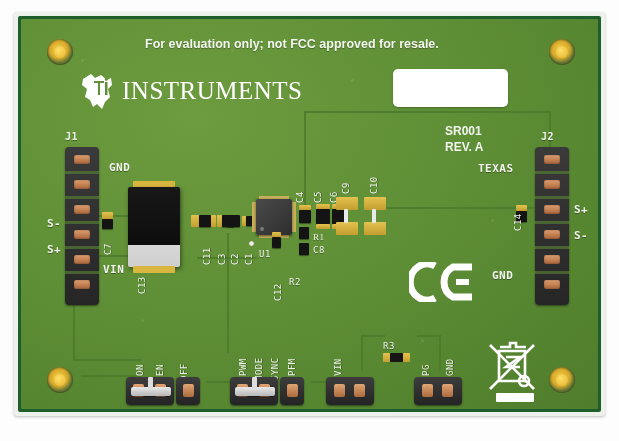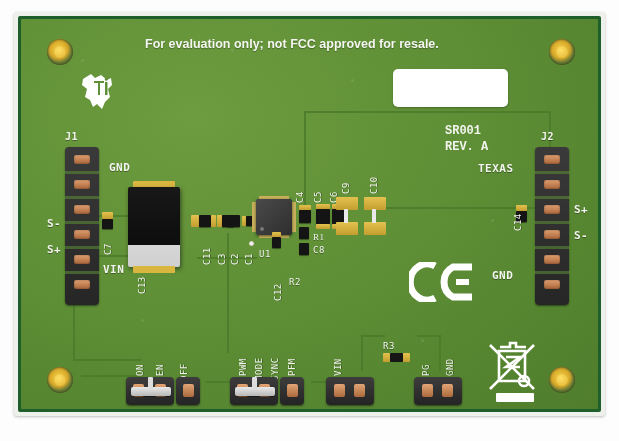--- a/index.html
+++ b/index.html
@@ -53,21 +53,21 @@
   }
 
   
   #label-blank{
     position:absolute;left:372px;top:50px;width:115px;height:38px;
     background:#ffffff;border-radius:5px;box-shadow:0 1px 2px rgba(0,0,0,.25);
   }
 
   
   #board-id{position:absolute;left:424px;top:104px;line-height:1.35;}
-  #board-id div{font-family:Liberation Mono, monospace;font-size:12px;color:#f2f4ee;font-weight:bold;}
+  #board-id div{font-family:Liberation Sans, sans-serif;font-size:12px;color:#f2f4ee;font-weight:bold;}
 
   
   .hole{
     position:absolute;width:26px;height:26px;border-radius:50%;
     background:radial-gradient(circle at 45% 40%,#f4cf45 0%,#d8a92a 42%,#6b7c36 62%,#3f5c23 100%);
     box-shadow:inset 0 0 3px rgba(0,0,0,.6);
   }
   .hole::after{
     content:"";position:absolute;left:7px;top:7px;width:12px;height:12px;border-radius:50%;
     background:radial-gradient(circle at 40% 35%,#ffe066,#e0b231);
@@ -183,20 +183,21 @@
         <div id="note">For evaluation only; not FCC approved for resale.</div>
 
         <div id="ti-logo">
           <svg id="ti-mark" viewBox="0 0 34 38">
             <path d="M2 8 L10 3 L14 7 L20 4 L26 9 L30 7 L31 14 L27 18 L29 26 L24 31 L21 38 L16 33 L12 36 L9 29 L4 26 L6 18 L1 14 Z" fill="#ffffff"></path>
             <path d="M13 10 h10 v2 h-4 v12 h-2 v-12 h-4 z" fill="#5f8f36"></path>
             <path d="M24 11 h2.5 v13 h-2.5 z" fill="#5f8f36"></path>
             <circle cx="25.2" cy="8.4" r="1.4" fill="#5f8f36"></circle>
           </svg>
           <div id="ti-words">
+            <span>INSTRUMENTS</span>
           </div>
         </div>
 
         <div id="label-blank"></div>
 
         <div id="board-id">
           <div>SR001</div>
           <div>REV. A</div>
         </div>
 

